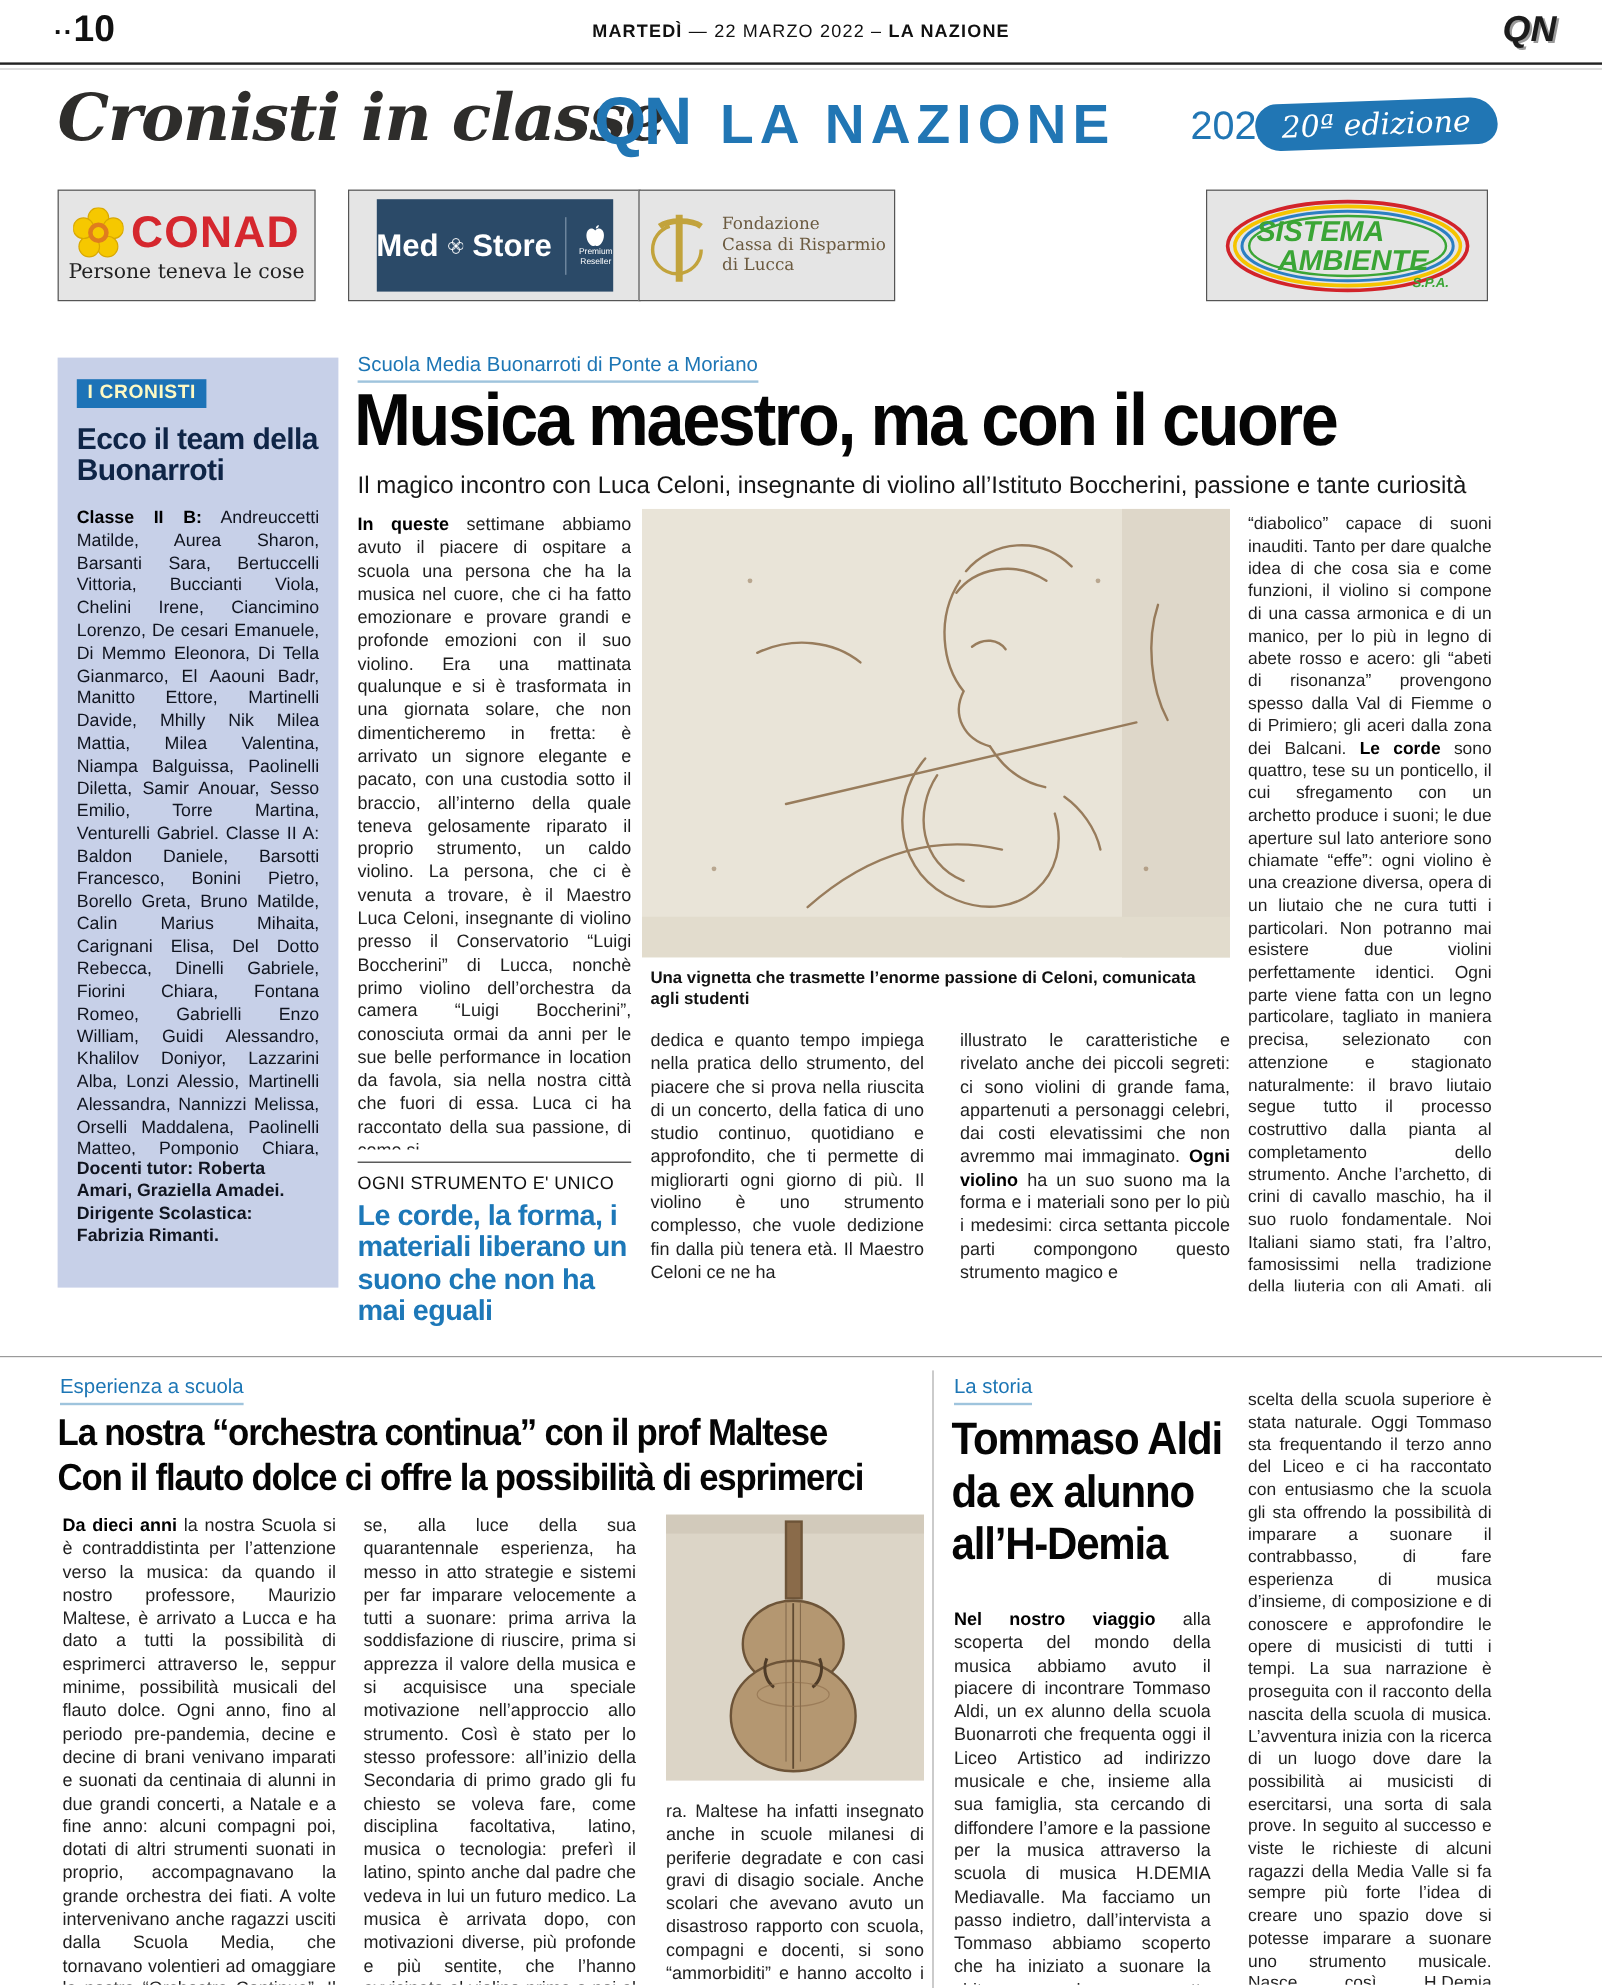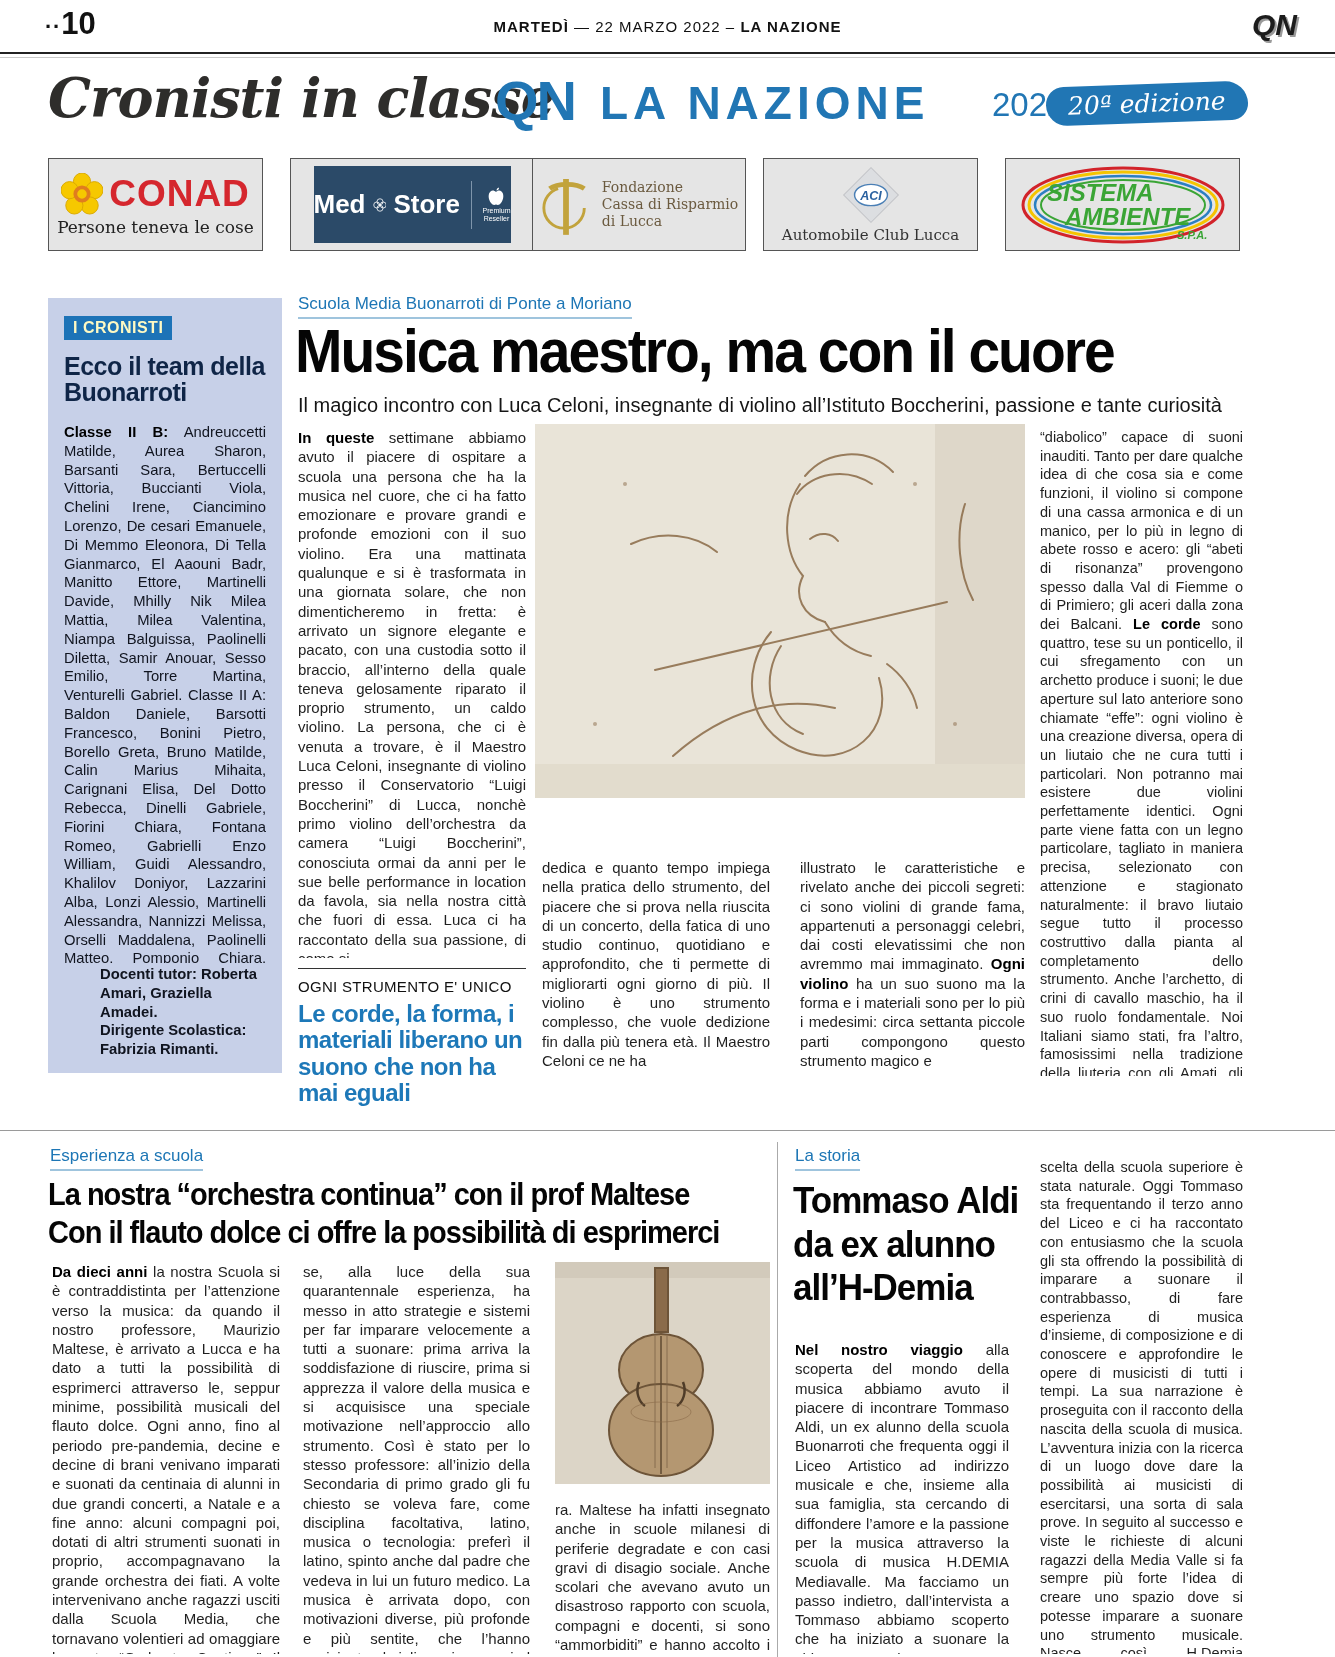--- a/index.html
+++ b/index.html
@@ -12,21 +12,21 @@
   .headline{font-weight:bold;color:#050505;letter-spacing:-2px;line-height:1.0;
             transform:scale(1,1.08);transform-origin:left top;}
   .bodytext{font-size:15px;line-height:19.3px;text-align:justify;color:#1f1f1f;overflow:hidden;}
   .bodytext b{font-weight:bold;color:#000;}
   .sidebar{background:#c7d0e8;box-sizing:border-box;padding:18px 16px;}
   .sidebar-badge{display:inline-block;background:#1d73b7;color:#fef9c3;font-weight:bold;
                  font-size:16px;padding:3px 9px;letter-spacing:.5px;}
   .sidebar h2{margin:14px 0 0 0;font-size:25px;line-height:1.02;color:#0f2547;
               letter-spacing:-.5px;font-weight:bold;}
   .sidebar .bodytext{margin-top:18px;font-size:14.8px;line-height:18.8px;color:#10141f;}
-  .sidebar .plainline{font-size:14.8px;line-height:18.8px;font-weight:bold;color:#10141f;margin-left:36px;}
+  .sidebar .plainline{font-size:14.8px;line-height:18.8px;font-weight:bold;color:#10141f;}
   .standfirst{color:#1d78b8;font-weight:bold;font-size:24px;line-height:1.1;letter-spacing:-.5px;}
   .eyebrow{font-weight:normal;font-size:15px;color:#111;letter-spacing:.3px;}
   .caption{font-weight:bold;font-size:14px;color:#111;line-height:1.25;}
   .sponsor{border:1px solid #555;box-sizing:border-box;background:#e5e5e5;display:flex;
            align-items:center;justify-content:center;}
   .masthead-script{font-family:"DejaVu Serif",serif;font-style:italic;font-weight:bold;
                    font-size:54px;color:#2e2d2b;letter-spacing:-1px;}
   .qn-blue{color:#2176b4;font-weight:bold;}
   .badge-edition{background:#2176b4;color:#fff;font-family:"DejaVu Serif",serif;
                  font-style:italic;font-size:25px;padding:5px 22px;border-radius:24px 30px 22px 28px;
@@ -95,28 +95,20 @@
       <path d="M27,10 L27,68" stroke="#c2a33c" stroke-width="6" fill="none"></path>
       <path d="M10,20 C18,14 38,14 46,20" stroke="#c2a33c" stroke-width="5" fill="none"></path>
     </svg>
     <div style="font-family:'DejaVu Serif',serif;color:#6b5a3f;font-size:14px;line-height:17px;">
       <div>Fondazione</div>
       <div>Cassa di Risparmio</div>
       <div>di Lucca</div>
     </div>
   </div>
 
-  <div class="abs sponsor" style="left:763px;top:158px;width:215px;height:93px;flex-direction:column;gap:2px;">
-    <svg width="58" height="58" viewBox="0 0 60 60">
-      <rect x="10" y="10" width="40" height="40" transform="rotate(45 30 30)" fill="#dcdee1" stroke="#c2c4c8"></rect>
-      <ellipse cx="30" cy="30" rx="17" ry="11" fill="#fff" stroke="#4a7fb5" stroke-width="1.5"></ellipse>
-      <text x="30" y="35" text-anchor="middle" font-family="Liberation Sans,sans-serif" font-size="13" font-style="italic" font-weight="bold" fill="#2b62a0">ACI</text>
-    </svg>
-    <div style="font-family:'DejaVu Serif',serif;font-size:15px;color:#333;">Automobile Club Lucca</div>
-  </div>
 
   <div class="abs sponsor" style="left:1005px;top:158px;width:235px;height:93px;">
     <svg width="212" height="84" viewBox="0 0 212 84">
       <ellipse cx="106" cy="42" rx="100" ry="37" fill="none" stroke="#d2232a" stroke-width="3"></ellipse>
       <ellipse cx="106" cy="42" rx="94" ry="33" fill="none" stroke="#f5c400" stroke-width="3"></ellipse>
       <ellipse cx="106" cy="42" rx="88" ry="29" fill="none" stroke="#2b7fc2" stroke-width="2.5"></ellipse>
       <ellipse cx="106" cy="42" rx="82" ry="25" fill="none" stroke="#3aa535" stroke-width="2"></ellipse>
       <text x="30" y="38" font-family="Liberation Sans,sans-serif" font-size="24" font-style="italic" font-weight="bold" fill="#3aa535">SISTEMA</text>
       <text x="48" y="62" font-family="Liberation Sans,sans-serif" font-size="24" font-style="italic" font-weight="bold" fill="#3aa535">AMBIENTE</text>
       <text x="160" y="76" font-family="Liberation Sans,sans-serif" font-size="11" font-style="italic" font-weight="bold" fill="#3aa535">S.P.A.</text>
@@ -162,20 +154,21 @@
         <path d="M430,80 c-10,30 -6,70 8,96"></path>
       </g>
       <g fill="#8a6a47" opacity="0.5">
         <circle cx="90" cy="60" r="2"></circle>
           <circle cx="420" cy="300" r="2"></circle>
         <circle cx="60" cy="300" r="2"></circle>
           <circle cx="380" cy="60" r="2"></circle>
       </g>
     </svg>
   </div>
+  <div class="abs caption" style="left:542px;top:806px;width:480px;">Una vignetta che trasmette l’enorme passione di Celoni, comunicata agli studenti</div>
 
   <div class="abs bodytext" style="left:542px;top:858px;width:228px;height:212px;">dedica e quanto tempo impiega nella pratica dello strumento, del piacere che si prova nella riuscita di un concerto, della fatica di uno studio continuo, quotidiano e approfondito, che ti permette di migliorarti ogni giorno di più. Il violino è uno strumento complesso, che vuole dedizione fin dalla più tenera età. Il Maestro Celoni ce ne ha</div>
   <div class="abs bodytext" style="left:800px;top:858px;width:225px;height:212px;">illustrato le caratteristiche e rivelato anche dei piccoli segreti: ci sono violini di grande fama, appartenuti a personaggi celebri, dai costi elevatissimi che non avremmo mai immaginato. <b>Ogni violino</b> ha un suo suono ma la forma e i materiali sono per lo più i medesimi: circa settanta piccole parti compongono questo strumento magico e</div>
   <div class="abs bodytext" style="left:1040px;top:428px;width:203px;height:648px;font-size:14.5px;line-height:18.7px;">“diabolico” capace di suoni inauditi. Tanto per dare qualche idea di che cosa sia e come funzioni, il violino si compone di una cassa armonica e di un manico, per lo più in legno di abete rosso e acero: gli “abeti di risonanza” provengono spesso dalla Val di Fiemme o di Primiero; gli aceri dalla zona dei Balcani. <b>Le corde</b> sono quattro, tese su un ponticello, il cui sfregamento con un archetto produce i suoni; le due aperture sul lato anteriore sono chiamate “effe”: ogni violino è una creazione diversa, opera di un liutaio che ne cura tutti i particolari. Non potranno mai esistere due violini perfettamente identici. Ogni parte viene fatta con un legno particolare, tagliato in maniera precisa, selezionato con attenzione e stagionato naturalmente: il bravo liutaio segue tutto il processo costruttivo dalla pianta al completamento dello strumento. Anche l’archetto, di crini di cavallo maschio, ha il suo ruolo fondamentale. Noi Italiani siamo stati, fra l’altro, famosissimi nella tradizione della liuteria con gli Amati, gli Stradivari ed i Guarnieri del Gesù di Cremona. La tecnica è rimasta invariata da ormai cinquecento anni.</div>
 
   <div class="abs" style="left:0;right:0;top:1130px;height:1px;background:#9a9a9a;"></div>
   <div class="abs vrule" style="left:777px;top:1142px;height:515px;"></div>
 
   <div class="abs" style="left:50px;top:1146px;"><span class="kicker">Esperienza a scuola</span></div>
   <div class="abs headline" style="left:48px;top:1176px;font-size:29px;letter-spacing:-1px;line-height:1.22;width:720px;">

